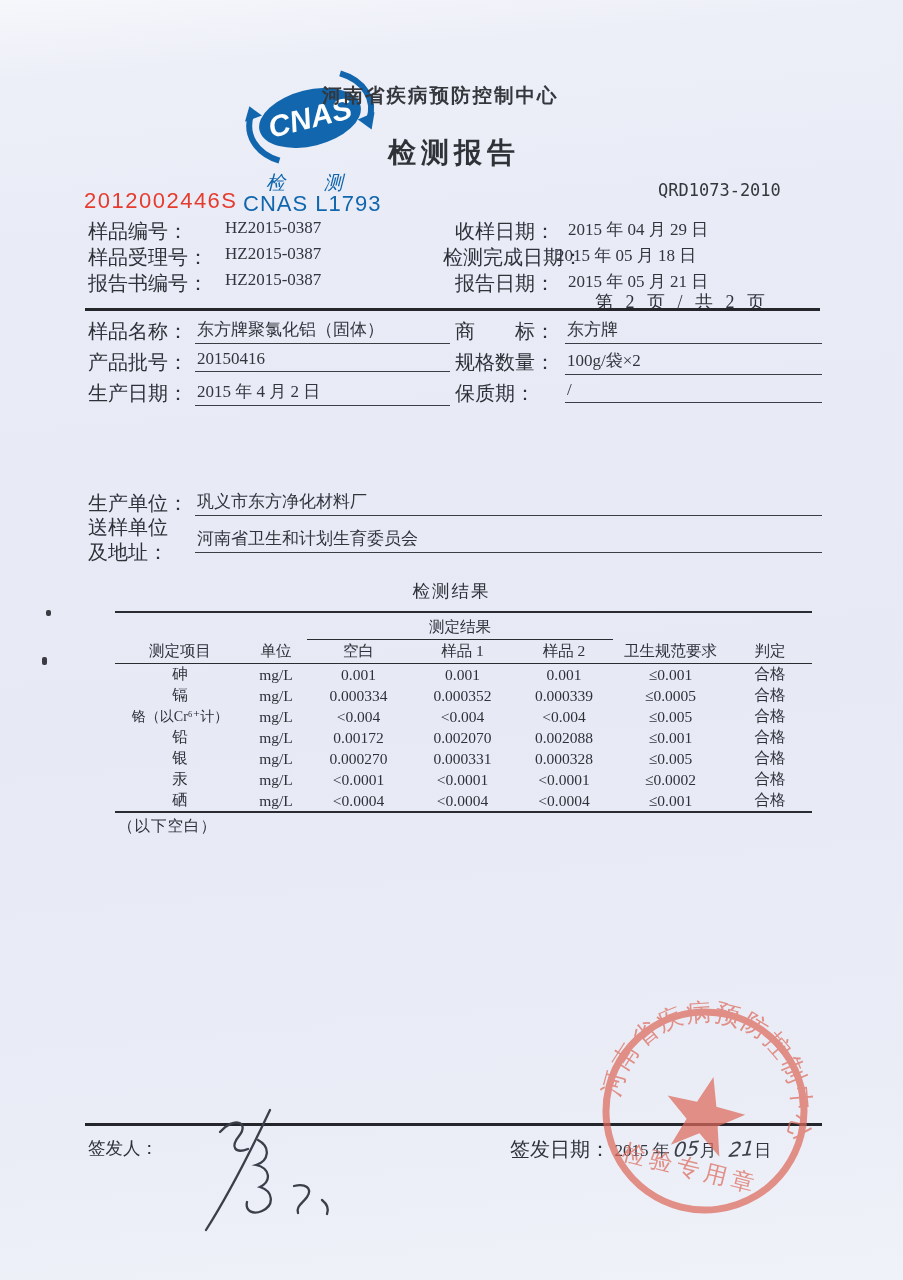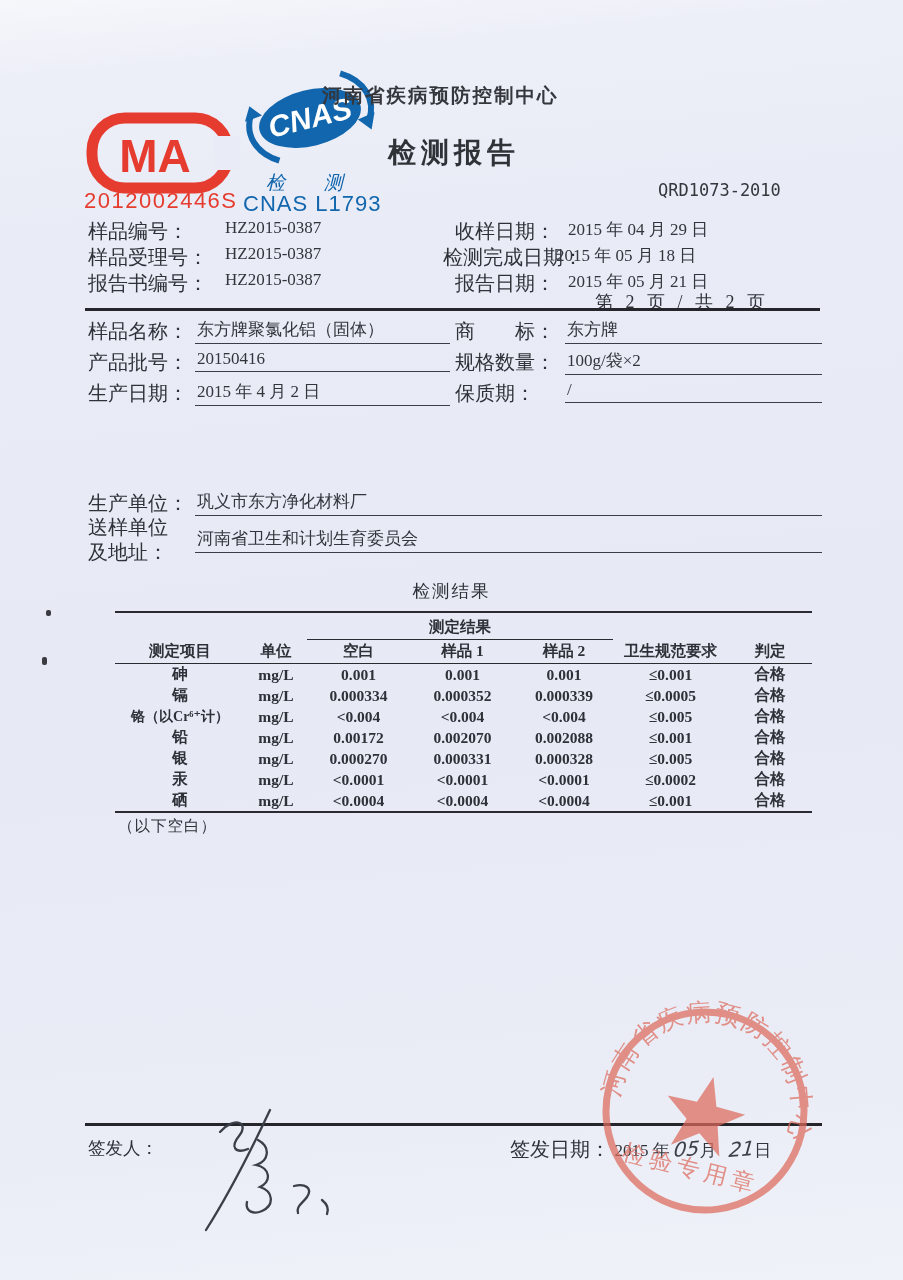--- a/index.html
+++ b/index.html
@@ -13,45 +13,38 @@
   .u{display:inline-block;border-bottom:1.3px solid #3b3e45;padding:0 2px 2px 2px;box-sizing:border-box;}
   .heiti{font-family:"Liberation Sans","DejaVu Sans",sans-serif;}
   .red{color:#e63c2f;}
   .blue{color:#1166ad;}
   .meta-row{font-size:16.5px;}
   .page-ind{font-size:18px;letter-spacing:4px;}
   .rule{background:#24262b;}
   
   table.results{border-collapse:collapse;table-layout:fixed;width:697px;
                 border-top:2px solid #2a2c31;border-bottom:2px solid #2a2c31;}
-  table.results th,table.results td{font-weight:bold;text-align:center;padding:0;
+  table.results th,table.results td{font-weight:normal;text-align:center;padding:0;
                 font-size:15.5px;color:#2e3138;overflow:hidden;white-space:nowrap;}
   table.results thead tr.h1 th{height:25px;vertical-align:bottom;padding-bottom:1px;}
   table.results thead tr.h2 th{height:23px;vertical-align:middle;border-bottom:1.6px solid #2a2c31;}
   table.results thead th.span2{vertical-align:middle;border-bottom:1.6px solid #2a2c31;}
   table.results thead th.grp{border-bottom:1.2px solid #2a2c31;}
   table.results tbody td{height:21px;vertical-align:middle;}
   .hand{font-family:"DejaVu Sans",sans-serif;font-style:italic;display:inline-block;
         transform:skewX(-10deg) rotate(-5deg);font-size:20px;color:#3b3f49;}
   .speck{position:absolute;background:#3a3c42;border-radius:2px;}
   .footnote{font-size:15.5px;letter-spacing:1px;}
   .title-center{left:0;width:903px;text-align:center;font-size:17.5px;letter-spacing:2px;}
 </style>
 </head>
 <body>
 
 <div class="page">
 
-  <div class="abs" style="left:85px;top:112px;width:155px;height:82px;">
-    <svg width="155" height="82" viewBox="0 0 155 82">
-      <rect x="7" y="6" width="136" height="70" rx="33" ry="33" fill="none" stroke="#e63c2f" stroke-width="11"></rect>
-      <rect x="128" y="24" width="30" height="34" fill="#e9ecf6"></rect>
-      <text x="70" y="60" text-anchor="middle" font-family="Liberation Sans, DejaVu Sans, sans-serif" font-size="46" font-weight="bold" fill="#e63c2f">MA</text>
-    </svg>
-  </div>
   <div class="abs red heiti" style="left:84px;top:188px;font-size:22px;letter-spacing:1.5px;">2012002446S</div>
 
   <div class="abs" style="left:240px;top:62px;width:140px;height:112px;">
     <svg width="140" height="112" viewBox="0 0 140 112">
       <g transform="rotate(-14 70 56)">
         <ellipse cx="70" cy="56" rx="52" ry="28" fill="#1166ad"></ellipse>
         <text x="70" y="66" text-anchor="middle" font-family="Liberation Sans, DejaVu Sans, sans-serif" font-size="30" font-weight="bold" font-style="italic" fill="#ffffff">CNAS</text>
         <path d="M 30,90 A 62,44 0 0 1 14,38" fill="none" stroke="#1166ad" stroke-width="6"></path>
         <path d="M 6,44 L 14,30 L 24,42 Z" fill="#1166ad"></path>
         <path d="M 110,20 A 62,44 0 0 1 127,72" fill="none" stroke="#1166ad" stroke-width="6"></path>

